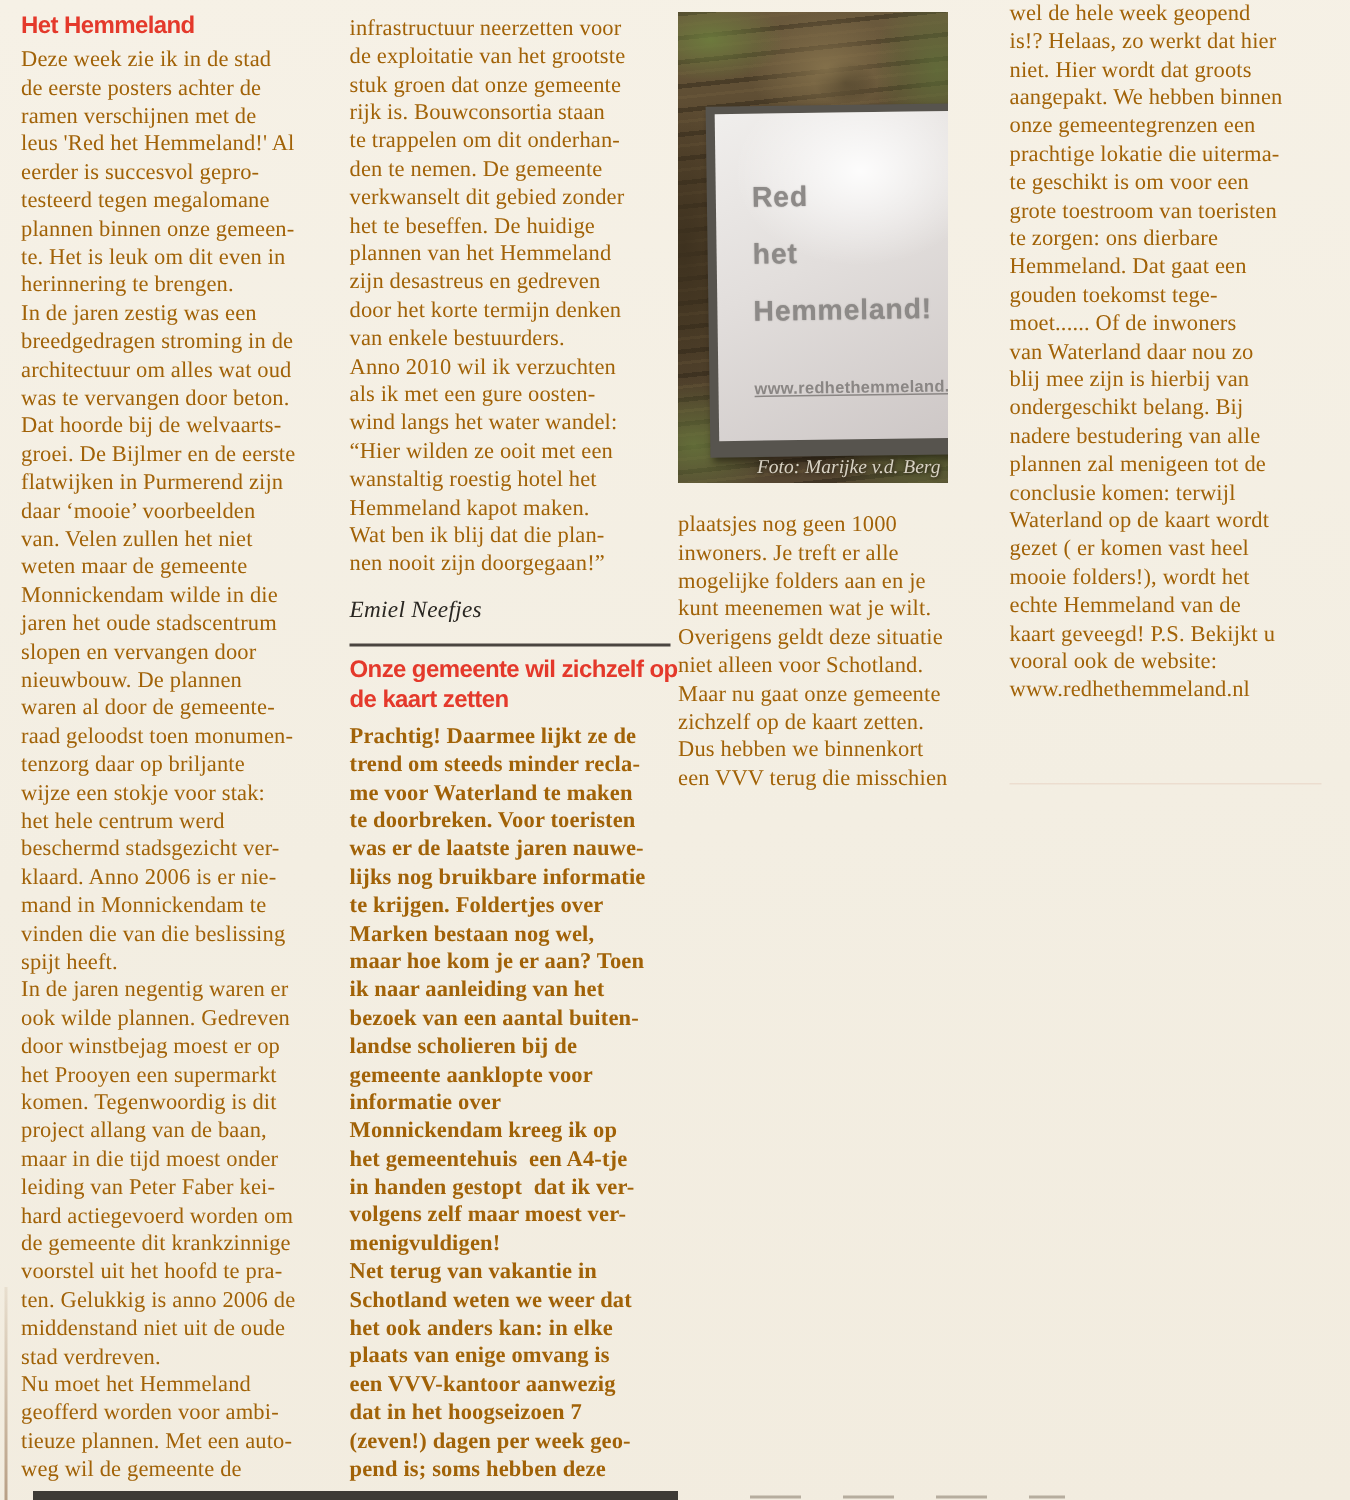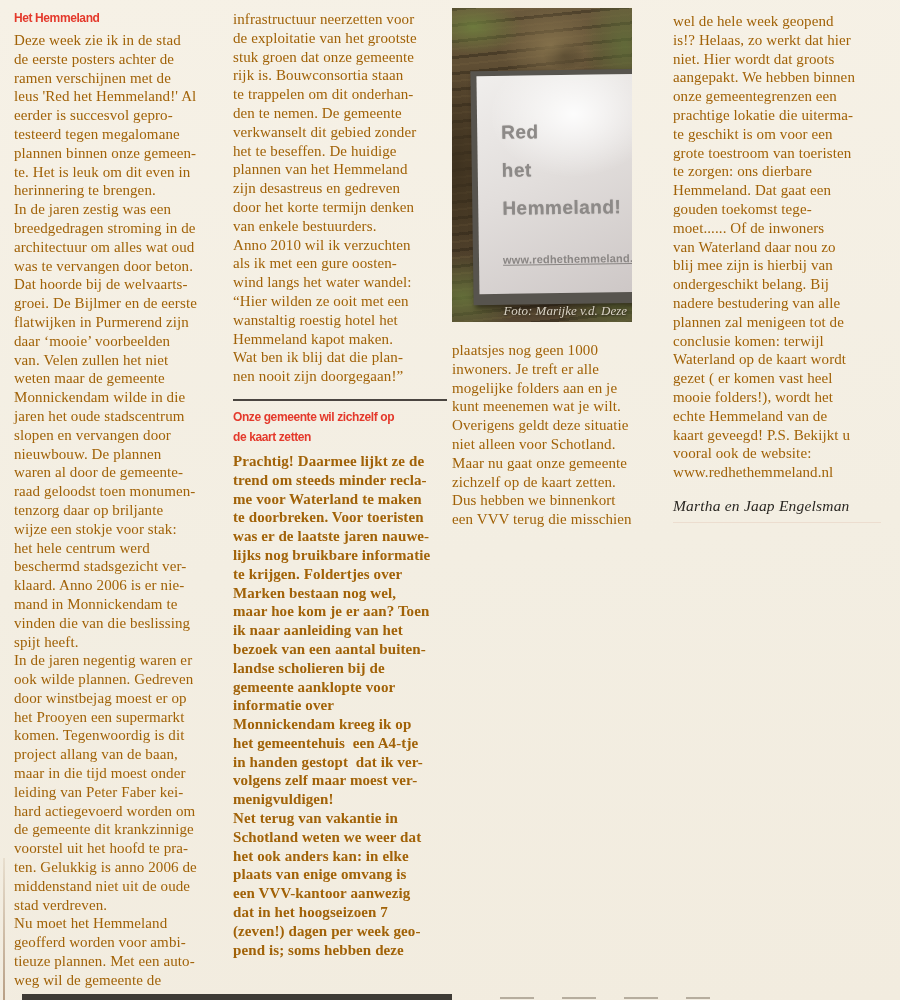--- a/index.html
+++ b/index.html
@@ -11,21 +11,21 @@
   .col{position:absolute;top:0;}
   .body-text{
     font:15px/18.8px "Liberation Serif", serif;
     color:#a16207;
     white-space:pre;
     letter-spacing:.1px;
   }
   .headline{
     font-family:"Liberation Sans", sans-serif;
     font-weight:bold;
-    font-size:12px;
+    font-size:16px;
     line-height:20px;
     letter-spacing:-.4px;
     color:#e4392b;
     white-space:pre;
   }
   .byline{
     font-style:italic;
     font-size:15.5px;
     line-height:19px;
     color:#2a2722;
@@ -158,20 +158,21 @@
 door het korte termijn denken
 van enkele bestuurders.
 Anno 2010 wil ik verzuchten
 als ik met een gure oosten-
 wind langs het water wandel:
 “Hier wilden ze ooit met een
 wanstaltig roestig hotel het
 Hemmeland kapot maken.
 Wat ben ik blij dat die plan-
 nen nooit zijn doorgegaan!”</div>
+  <div class="byline" style="margin-top:11px;">Emiel Neefjes</div>
   <hr class="rule" style="margin-top:13px;">
   <div class="headline" style="margin-top:6px;">Onze gemeente wil zichzelf op
 de kaart zetten</div>
   <div class="body-text" style="margin-top:5px;font-weight:bold;">Prachtig! Daarmee lijkt ze de
 trend om steeds minder recla-
 me voor Waterland te maken
 te doorbreken. Voor toeristen
 was er de laatste jaren nauwe-
 lijks nog bruikbare informatie
 te krijgen. Foldertjes over
@@ -200,35 +201,35 @@
 <div class="col" style="left:452px;width:217px;">
   <div class="photo">
     <div class="poster-board">
       <div class="poster">
         <div class="poster-line">Red</div>
         <div class="poster-line">het</div>
         <div class="poster-line">Hemmeland!</div>
         <div class="poster-url">www.redhethemmeland.nl</div>
       </div>
     </div>
-    <div class="photo-caption">Foto: Marijke v.d. Deze</div>
+    <div class="photo-caption">Foto: Marijke v.d. Berg</div>
   </div>
   <div class="body-text" style="position:absolute;left:0;top:341px;">plaatsjes nog geen 1000
 inwoners. Je treft er alle
 mogelijke folders aan en je
 kunt meenemen wat je wilt.
 Overigens geldt deze situatie
 niet alleen voor Schotland.
 Maar nu gaat onze gemeente
 zichzelf op de kaart zetten.
 Dus hebben we binnenkort
 een VVV terug die misschien</div>
 </div>
 
-<div class="col" style="left:673px;width:212px;padding-top:12px;">
+<div class="col" style="left:673px;width:212px;">
   <div class="body-text">wel de hele week geopend
 is!? Helaas, zo werkt dat hier
 niet. Hier wordt dat groots
 aangepakt. We hebben binnen
 onze gemeentegrenzen een
 prachtige lokatie die uiterma-
 te geschikt is om voor een
 grote toestroom van toeristen
 te zorgen: ons dierbare
 Hemmeland. Dat gaat een
@@ -240,19 +241,18 @@
 nadere bestudering van alle
 plannen zal menigeen tot de
 conclusie komen: terwijl
 Waterland op de kaart wordt
 gezet ( er komen vast heel
 mooie folders!), wordt het
 echte Hemmeland van de
 kaart geveegd! P.S. Bekijkt u
 vooral ook de website:
 www.redhethemmeland.nl</div>
-  <div class="byline" style="margin-top:14px;">Martha en Jaap Engelsman</div>
 </div>
 
 <div class="faint-rule"></div>
 <div class="bottom-bar"></div>
 <div class="bottom-dashes"></div>
 <div class="edge-line"></div>
 
 </body></html>

